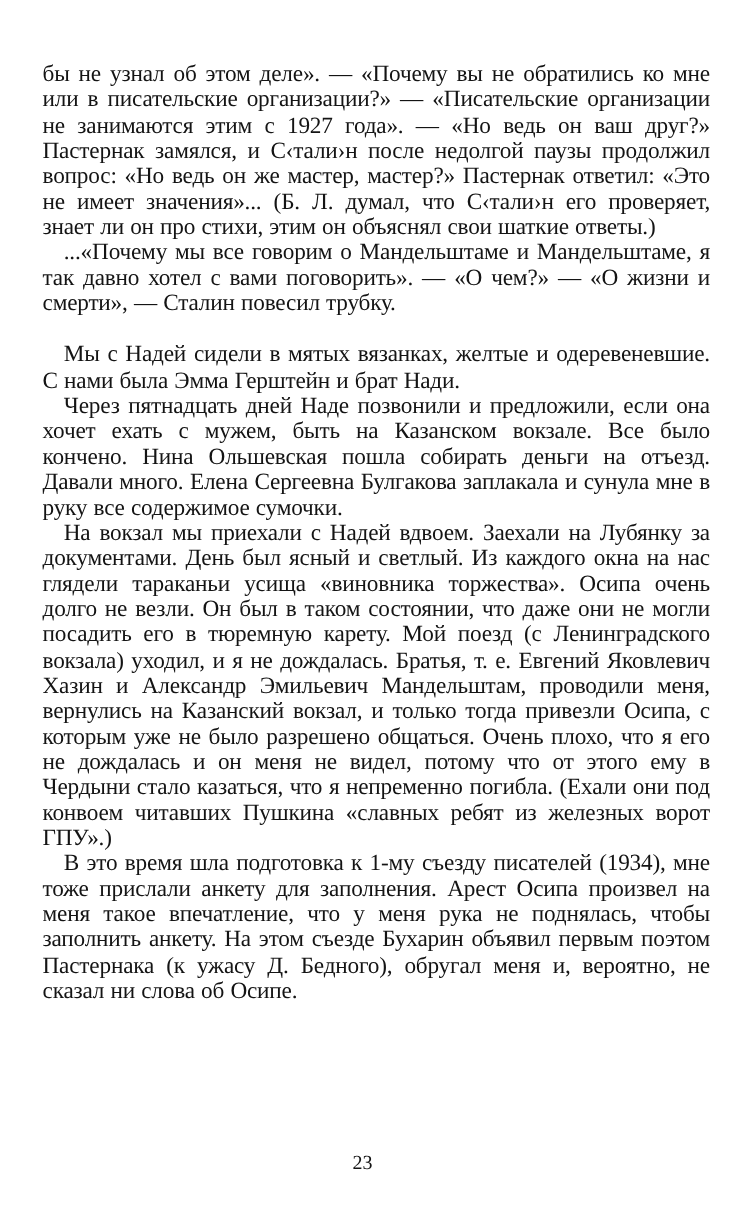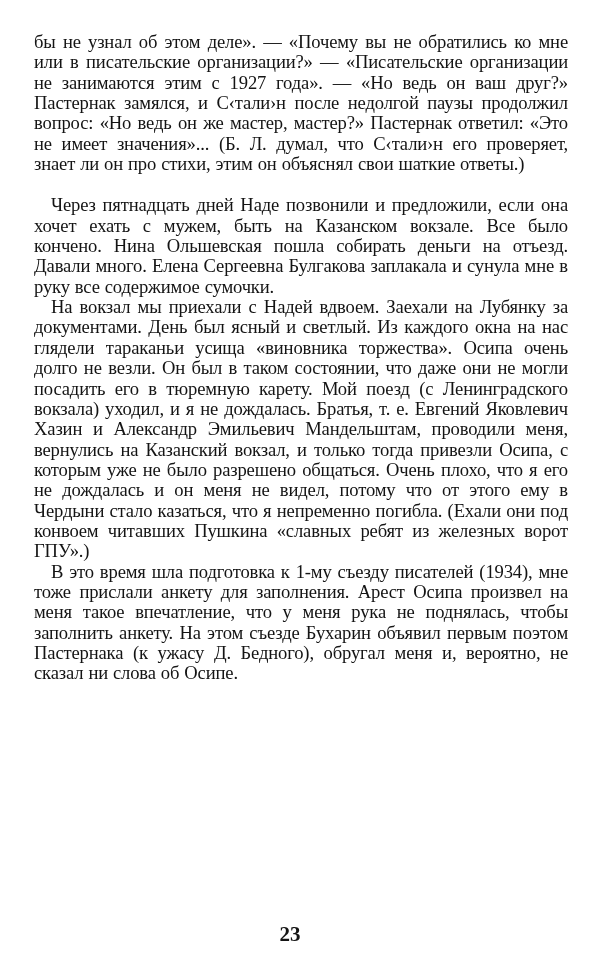--- a/index.html
+++ b/index.html
@@ -27,41 +27,44 @@
     line-height: 20.35px;
     text-align: justify;
     text-indent: 17px;
     hyphens: manual;
     font-weight: 500;
     letter-spacing: -0.15px;
     word-spacing: 0.5px;
   }
   .para.noindent {
     text-indent: 0;
+    margin-top: 18px;
   }
   .section-gap {
     height: 21px;
   }
   .page-number {
     position: absolute;
     left: 0;
     width: 580px;
     top: 922px;
     text-align: center;
-    font-size: 21px;
-    font-weight: 700;
+    font-size: 16px;
+    font-weight: 400;
     font-family: "Liberation Serif", "DejaVu Serif", serif;
   }
 </style>
 </head>
 <body>
 
 <div class="page">
   <p class="para noindent">бы не узнал об этом деле». — «Почему вы не обратились ко мне или в писательские организации?» — «Писательские организации не занимаются этим с 1927 года». — «Но ведь он ваш друг?» Пастернак замялся, и С‹тали›н после недолгой паузы продолжил вопрос: «Но ведь он же мастер, мастер?» Пастернак ответил: «Это не имеет значения»... (Б. Л. думал, что С‹тали›н его проверяет, знает ли он про стихи, этим он объяснял свои шаткие ответы.)</p>
+  <p class="para">...«Почему мы все говорим о Мандельштаме и Мандель­штаме, я так давно хотел с вами поговорить». — «О чем?» — «О жизни и смерти», — Сталин повесил трубку.</p>
 
   <div class="section-gap"></div>
 
+  <p class="para">Мы с Надей сидели в мятых вязанках, желтые и одере­веневшие. С нами была Эмма Герштейн и брат Нади.</p>
   <p class="para">Через пятнадцать дней Наде позвонили и предложили, если она хочет ехать с мужем, быть на Казанском вокзале. Все было кончено. Нина Ольшевская пошла собирать деньги на отъезд. Давали много. Елена Сергеевна Булгакова заплакала и сунула мне в руку все содержимое сумочки.</p>
   <p class="para">На вокзал мы приехали с Надей вдвоем. Заехали на Лубянку за документами. День был ясный и светлый. Из каждого окна на нас глядели тараканьи усища «виновника торжества». Осипа очень долго не везли. Он был в таком состоянии, что даже они не могли посадить его в тюремную карету. Мой поезд (с Ленинградского вокзала) уходил, и я не дождалась. Братья, т. е. Евгений Яковлевич Хазин и Александр Эмильевич Мандельштам, проводили меня, вер­нулись на Казанский вокзал, и только тогда привезли Осипа, с которым уже не было разрешено общаться. Очень плохо, что я его не дождалась и он меня не видел, потому что от этого ему в Чердыни стало казаться, что я непременно погибла. (Ехали они под конвоем читавших Пушкина «славных ребят из железных ворот ГПУ».)</p>
   <p class="para">В это время шла подготовка к 1-му съезду писателей (1934), мне тоже прислали анкету для заполнения. Арест Осипа произвел на меня такое впечатление, что у меня рука не поднялась, чтобы заполнить анкету. На этом съезде Бухарин объявил первым поэтом Пастернака (к ужасу Д. Бедного), обругал меня и, вероятно, не сказал ни слова об Осипе.</p>
 </div>
 
 <div class="page-number">23</div>
 
 </body></html>

